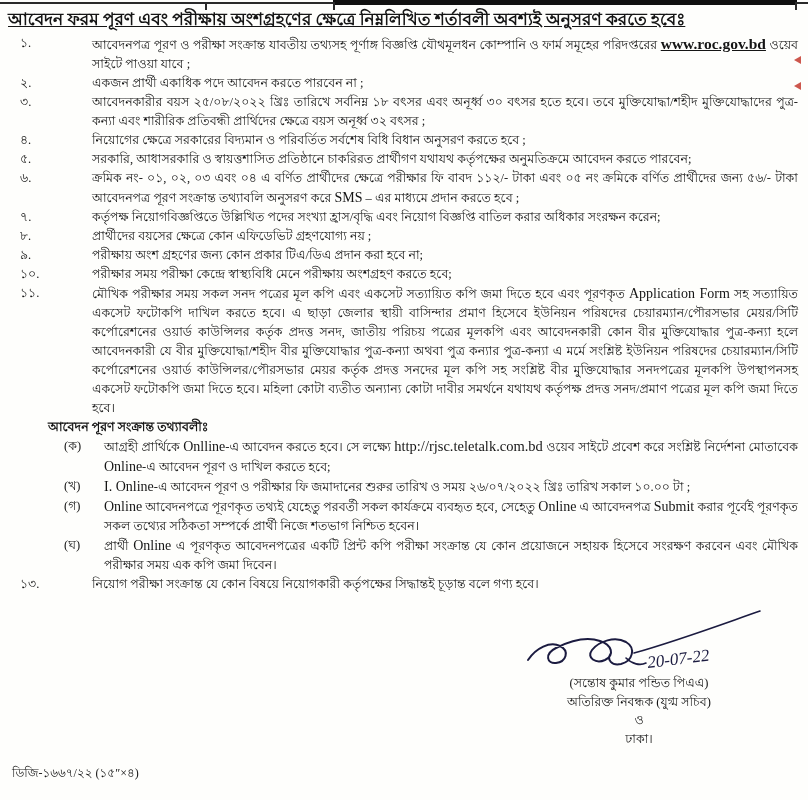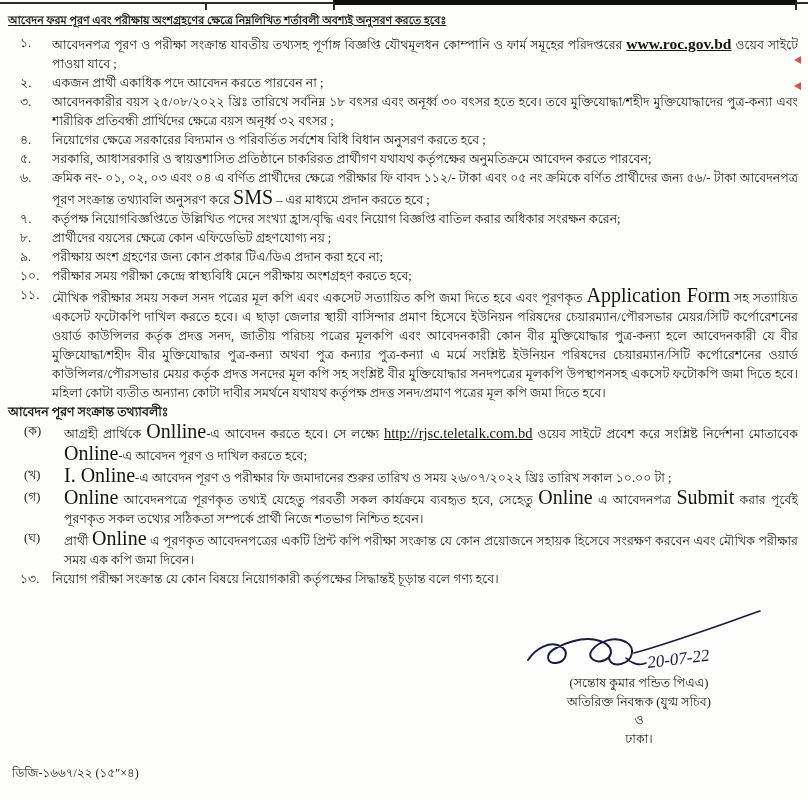--- a/index.html
+++ b/index.html
@@ -5,37 +5,37 @@
   html,body{margin:0;padding:0;background:#e9e9e9;}
   .page{position:relative;width:808px;height:800px;background:#fefefc;overflow:hidden;
         font-family:"Liberation Serif",serif;color:#151515;}
   
   .topband{position:absolute;top:0;left:0;width:808px;height:10px;}
   .topline{position:absolute;top:2px;left:0;width:808px;height:2px;background:#2a2a2a;}
   .topline-bold{position:absolute;top:0px;left:333px;width:464px;height:5px;background:#101010;}
   .toptick{position:absolute;top:2px;width:2px;height:8px;background:#2a2a2a;}
   .tick1{left:205px;} .tick2{left:333px;} .tick3{left:795px;}
 
-  .heading{margin:10px 10px 2px 8px;font-size:11px;font-weight:bold;line-height:20px;
+  .heading{margin:10px 10px 2px 8px;font-size:17px;font-weight:bold;line-height:20px;
            text-decoration:underline;}
 
   .terms{padding:2px 10px 0 8px;}
   .trow{display:flex;}
   .tnum{flex:0 0 44px;padding-left:12px;box-sizing:border-box;font-size:12.5px;line-height:19px;}
-  .tbody{flex:1;min-width:0;}
+  .tbody{flex:1;min-width:0;margin-left:40px;}
   .tpara{font-size:12.5px;line-height:19px;text-align:justify;}
   .ttitle{font-size:12.5px;line-height:19px;font-weight:bold;}
   .srow{display:flex;}
   .slabel{flex:0 0 56px;padding-left:16px;box-sizing:border-box;font-size:12.5px;line-height:19px;}
   .scontent{flex:1;min-width:0;}
 
   .seg-bn{font-size:12.5px;}
-  .seg-latin{font-family:"Liberation Serif",serif;font-size:20px;}
+  .seg-latin{font-family:"Liberation Serif",serif;font-size:14px;}
   .seg-url-bold{font-family:"Liberation Serif",serif;font-size:15.5px;font-weight:bold;text-decoration:underline;}
-  .seg-url{font-family:"Liberation Serif",serif;font-size:14.5px;text-decoration:underline;}
+  .seg-url{font-family:"Liberation Serif",serif;font-size:14.5px;}
 
   .signature{position:absolute;top:608px;right:4px;width:330px;text-align:center;}
   .sig-art{position:relative;width:250px;height:66px;margin:0 auto 0 auto;}
   .sig-lines{font-size:12.5px;line-height:18.5px;}
   .footer-code{position:absolute;left:12px;top:764px;font-size:12px;}
 
   .red-mark{position:absolute;width:0;height:0;border-top:4px solid transparent;
             border-bottom:4px solid transparent;border-right:7px solid #c43a2e;opacity:.85;}
   .rm1{top:56px;right:7px;} .rm2{top:82px;right:7px;}
 </style>

